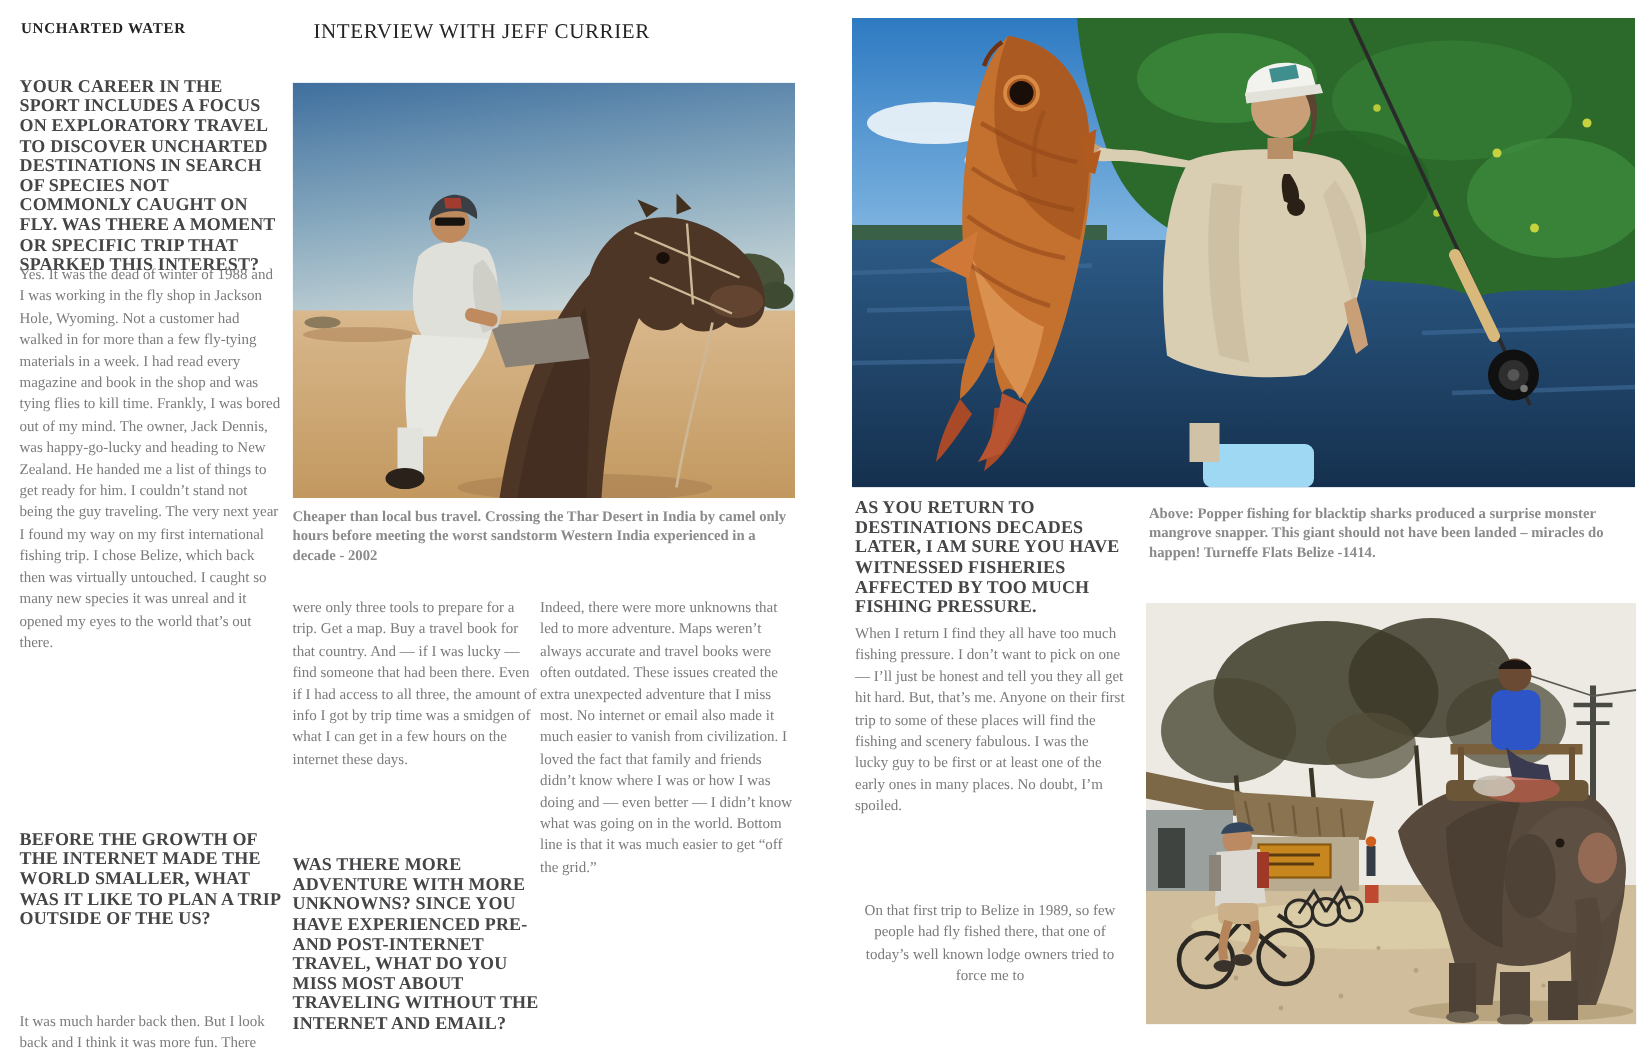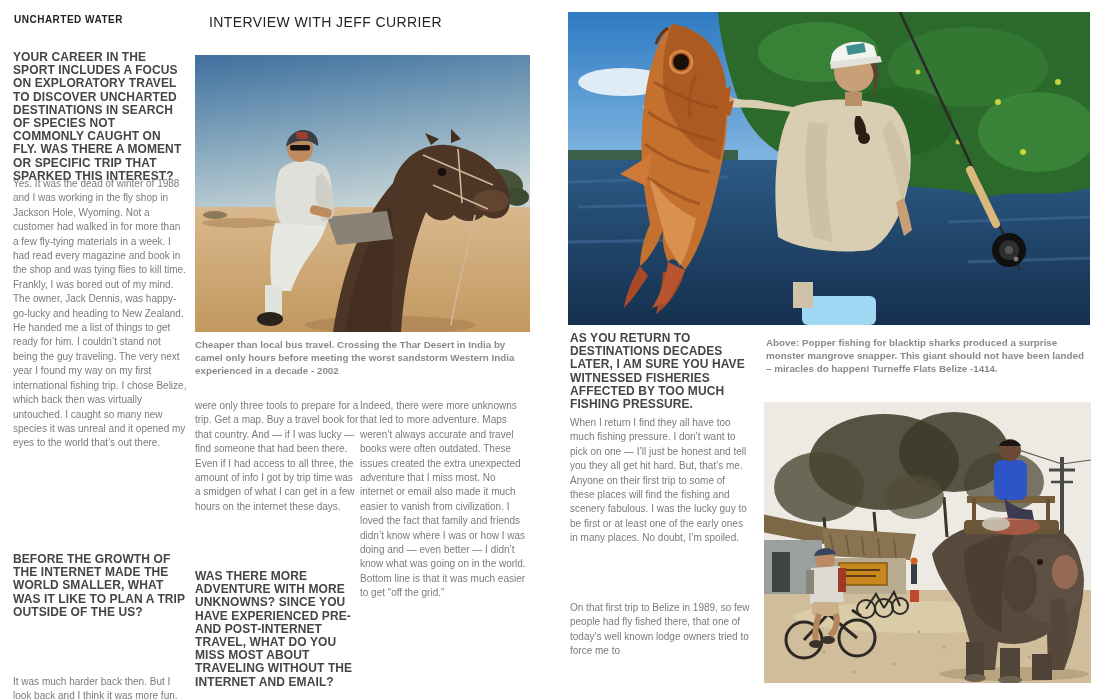--- a/index.html
+++ b/index.html
@@ -1,17 +1,17 @@
 <!DOCTYPE html>
 <html><head>
 <meta charset="utf-8">
 <style>
   html,body{margin:0;padding:0;background:#ffffff;}
   #page{position:relative;width:1100px;height:700px;background:#ffffff;overflow:hidden;
-        font-family:Liberation Sans, sans-serif;}
+        font-family:Liberation Serif, serif;}
   .abs{position:absolute;}
   .kicker{font-size:10px;font-weight:bold;color:#232325;letter-spacing:.5px;}
   .title{font-size:14px;color:#232325;letter-spacing:.4px;margin-left:16px;}
   .question{font-size:12px;font-weight:bold;color:#454548;line-height:13.2px;letter-spacing:.1px;}
   .bodytext{font-size:10px;color:#7b7b7e;line-height:14.4px;}
   .caption{font-size:9.8px;font-weight:bold;color:#8a8a8d;line-height:12.9px;}
   .photo{position:absolute;overflow:hidden;}
   .photo svg{display:block;}
 </style>
 </head>
@@ -151,21 +151,21 @@
         <circle cx="441" cy="238" r="17" fill="#101010"></circle>
         <circle cx="441" cy="238" r="10" fill="#2e2e2e"></circle>
         <circle cx="441" cy="238" r="4" fill="#555555"></circle>
         <circle cx="448" cy="247" r="2.5" fill="#777777"></circle>
       </g>
     </svg>
   </div>
 
   <div class="abs question" style="left:570px;top:332px;width:182px;">AS YOU RETURN TO DESTINATIONS DECADES LATER, I AM SURE YOU HAVE WITNESSED FISHERIES AFFECTED BY TOO MUCH FISHING PRESSURE.</div>
   <div class="abs bodytext" style="left:570px;top:416px;width:180px;">When I return I find they all have too much fishing pressure.  I don’t want to pick on one — I’ll just be honest and tell you they all get hit hard.  But, that’s me.  Anyone on their first trip to some of these places will find the fishing and scenery fabulous.  I was the lucky guy to be first or at least one of the early ones in many places.  No doubt, I’m spoiled.</div>
-  <div class="abs bodytext" style="left:570px;top:601px;width:180px;">On that first trip to Belize in 1989, so few people had fly fished there, that one of today’s well known lodge owners tried to force me to</div>
+  <div class="abs bodytext" style="left:570px;top:601px;width:180px;text-align:center;">On that first trip to Belize in 1989, so few people had fly fished there, that one of today’s well known lodge owners tried to force me to</div>
 
   <div class="abs caption" style="left:766px;top:337px;width:326px;">
     <div>Above: Popper fishing for blacktip sharks produced a surprise monster mangrove snapper.  This giant should not have been landed – miracles do happen! Turneffe Flats Belize -1414.</div>
   </div>
 
   <div class="photo" style="left:764px;top:402px;width:327px;height:281px;">
     <svg width="327" height="281" viewBox="0 0 327 281">
       <rect width="327" height="281" fill="#eceae3"></rect>
       <g>
         <ellipse cx="120" cy="60" rx="75" ry="48" fill="#45422f" opacity="0.9"></ellipse>

